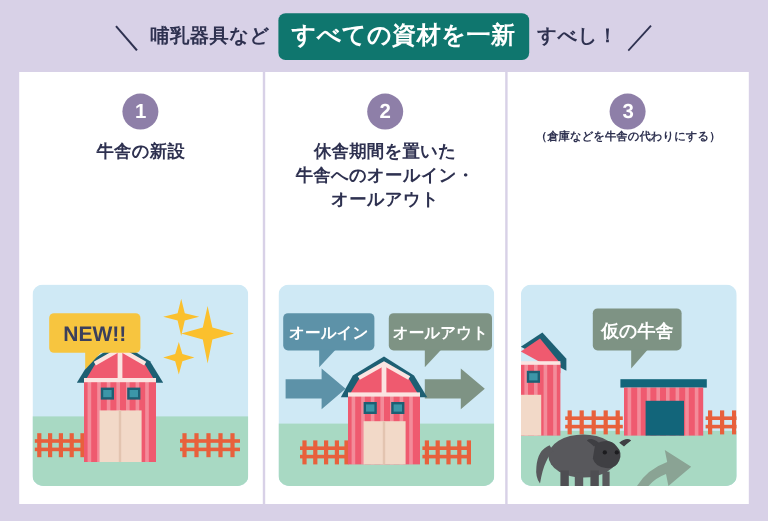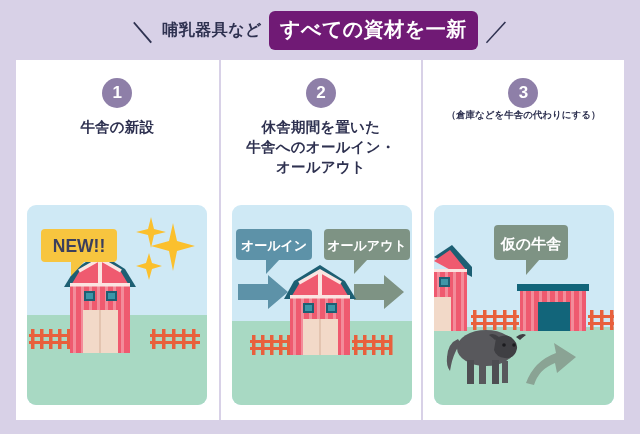--- a/index.html
+++ b/index.html
@@ -19,21 +19,21 @@
   .slash{
     font-size:25px;color:#2e3150;font-weight:400;
     line-height:1;display:inline-block;
   }
   .slash.left{transform:scaleX(1);}
   .hdr-text{
     font-size:16px;font-weight:700;color:#2e3150;letter-spacing:.5px;
     white-space:nowrap;
   }
   .hdr-badge{
-    background:#701a75;color:#ffffff;font-size:20px;font-weight:700;
+    background:#0f766e;color:#ffffff;font-size:20px;font-weight:700;
     padding:5px 11px 7px;border-radius:6px;white-space:nowrap;
     letter-spacing:.5px;
   }
 
   
   .card{
     position:absolute;left:16px;top:60px;width:608px;height:360px;
     background:#ffffff;display:flex;
   }
   .panel{
@@ -57,32 +57,33 @@
   }
   .p-sub{
     margin-top:1px;text-align:left;
     font-size:9.5px;font-weight:700;color:#2e3150;
     line-height:1.3;
   }
 
   
   .illo{
     position:absolute;left:11px;bottom:15px;
-    width:180px;height:200px;border-radius:9px;overflow:hidden;
+    width:180px;height:168px;border-radius:9px;overflow:hidden;
   }
   .illo svg{display:block;width:180px;height:200px;}
 </style>
 </head>
 <body>
 
 <div class="header">
   <div class="hdr-inner">
     <span class="slash left">＼</span>
     <span class="hdr-text">哺乳器具など</span>
     <span class="hdr-badge">すべての資材を一新</span>
+    <span class="hdr-text">すべし！</span>
     <span class="slash">／</span>
   </div>
 </div>
 
 <div class="card">
 
   <div class="panel">
     <div class="badge-num">1</div>
     <div class="p-title">牛舎の新設</div>
     <div class="illo">

